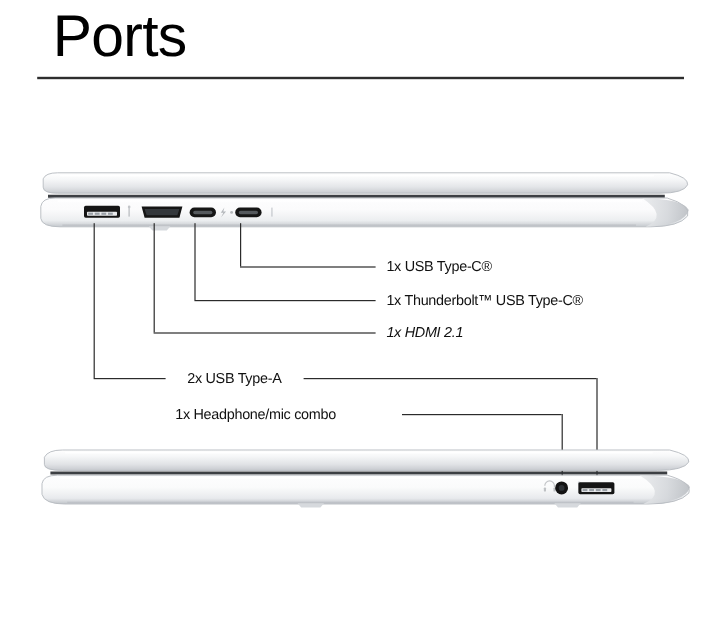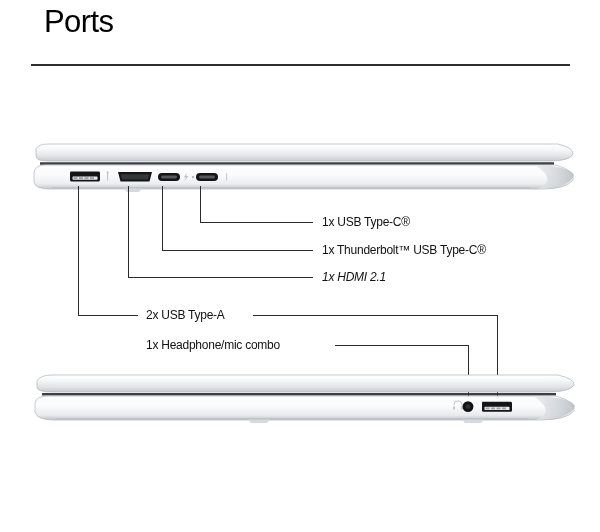--- a/index.html
+++ b/index.html
@@ -15,21 +15,21 @@
     font-family: "Liberation Sans", "DejaVu Sans", sans-serif;
     color: #1a1a1a;
     -webkit-font-smoothing: antialiased;
   }
 
   
   #page-title {
     position: absolute;
     left: 44px;
     top: 6px;
-    font-size: 31px;
+    font-size: 49px;
     font-weight: 400;
     letter-spacing: -0.6px;
     line-height: 1.05;
     color: #000000;
   }
   #title-rule {
     position: absolute;
     left: 31px;
     top: 64px;
     width: 539px;
@@ -172,21 +172,21 @@
 </div>
 
 <div class="callout-label" style="left:322px; top:244px;text-align:center;">
   <span>1x Thunderbolt™ USB Type-C®</span>
 </div>
 
 <div class="callout-label" style="left:322px; top:271px;font-style:italic;">
   <span>1x HDMI 2.1</span>
 </div>
 
-<div class="callout-label" style="left:146px; top:309px;">
+<div class="callout-label" style="left:156px; top:309px;">
   <span>2x USB Type-A</span>
 </div>
 
 <div class="callout-label" style="left:146px; top:339px;text-align:right;">
   <span>1x Headphone/mic combo</span>
 </div>
 
 <svg class="laptop" style="left:30px; top:372px;" width="548" height="52" viewBox="0 0 548 52">
   <defs>
     <linearGradient id="lidGradBot" x1="0" y1="0" x2="0" y2="1">

